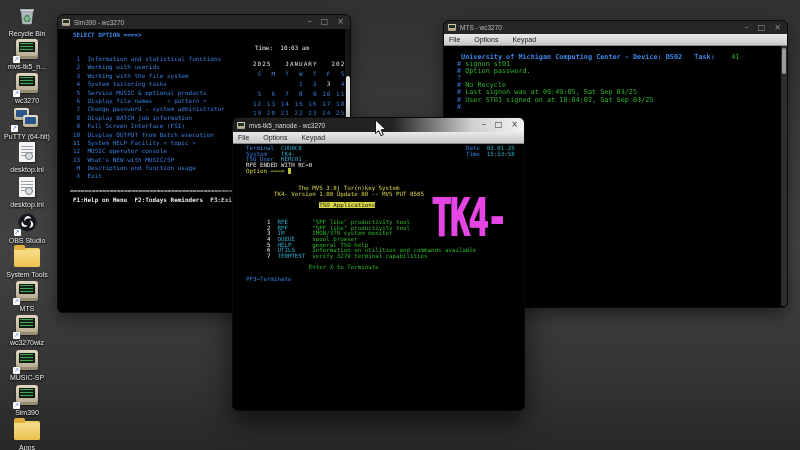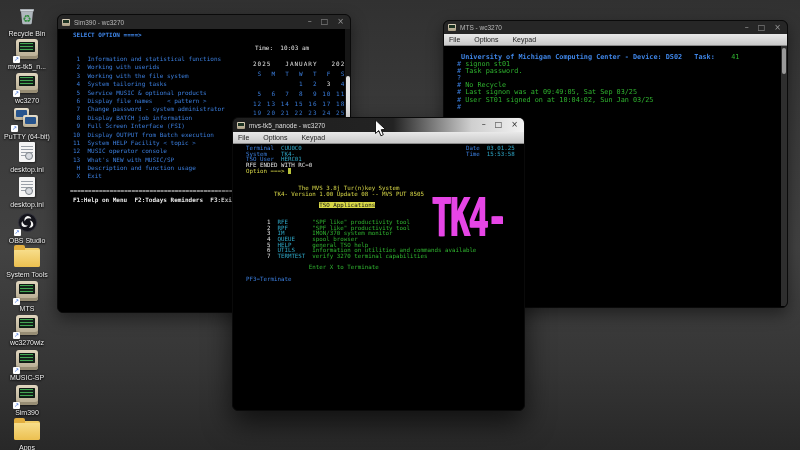--- a/index.html
+++ b/index.html
@@ -179,25 +179,25 @@
     </div>
     <div class="menubar">
         <span class="menu-item">File</span>
         <span class="menu-item">Options</span>
         <span class="menu-item">Keypad</span>
       </div>
     <div class="screen">
       <div class="blk" style="left:4px;top:8px;">
           <div class="t-line"><span class="c-bb"> University of Michigan Computing Center - Device: DS02   Task:    </span><span class="c-g">41</span></div>
           <div class="t-line"><span class="c-b"># </span><span class="c-g">signon st01</span></div>
-          <div class="t-line"><span class="c-b"># </span><span class="c-g">Task password.</span></div>
+          <div class="t-line"><span class="c-b"># </span><span class="c-g">Option password.</span></div>
           <div class="t-line"><span class="c-b">?</span></div>
           <div class="t-line"><span class="c-b"># </span><span class="c-g">No Recycle</span></div>
           <div class="t-line"><span class="c-b"># </span><span class="c-g">Last signon was at 09:49:05, Sat Sep 03/25</span></div>
-          <div class="t-line"><span class="c-b"># </span><span class="c-g">User ST01 signed on at 10:04:02, Sun Jan 03/25</span></div>
+          <div class="t-line"><span class="c-b"># </span><span class="c-g">User ST01 signed on at 10:04:02, Sat Sep 03/25</span></div>
           <div class="t-line"><span class="c-b">#</span></div>
         </div>
       <div class="sb-track2">
           <div class="sb-thumb2"></div>
         </div>
     </div>
   </div>
 
   <div class="win win-active" id="tk4">
     <div class="titlebar titlebar-active">

